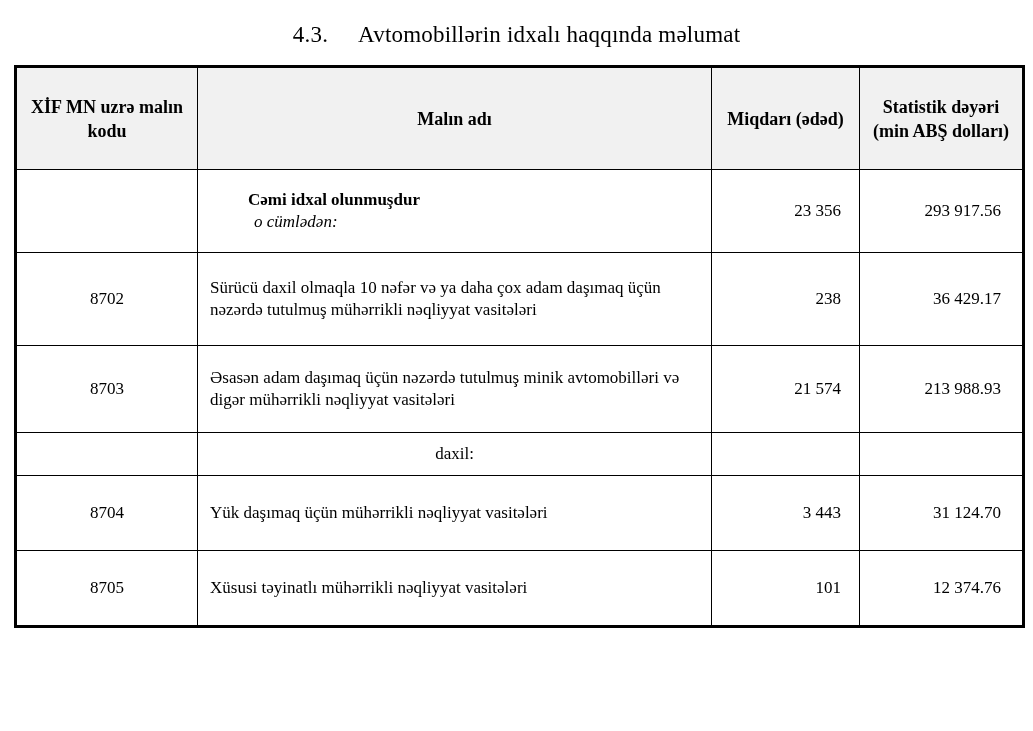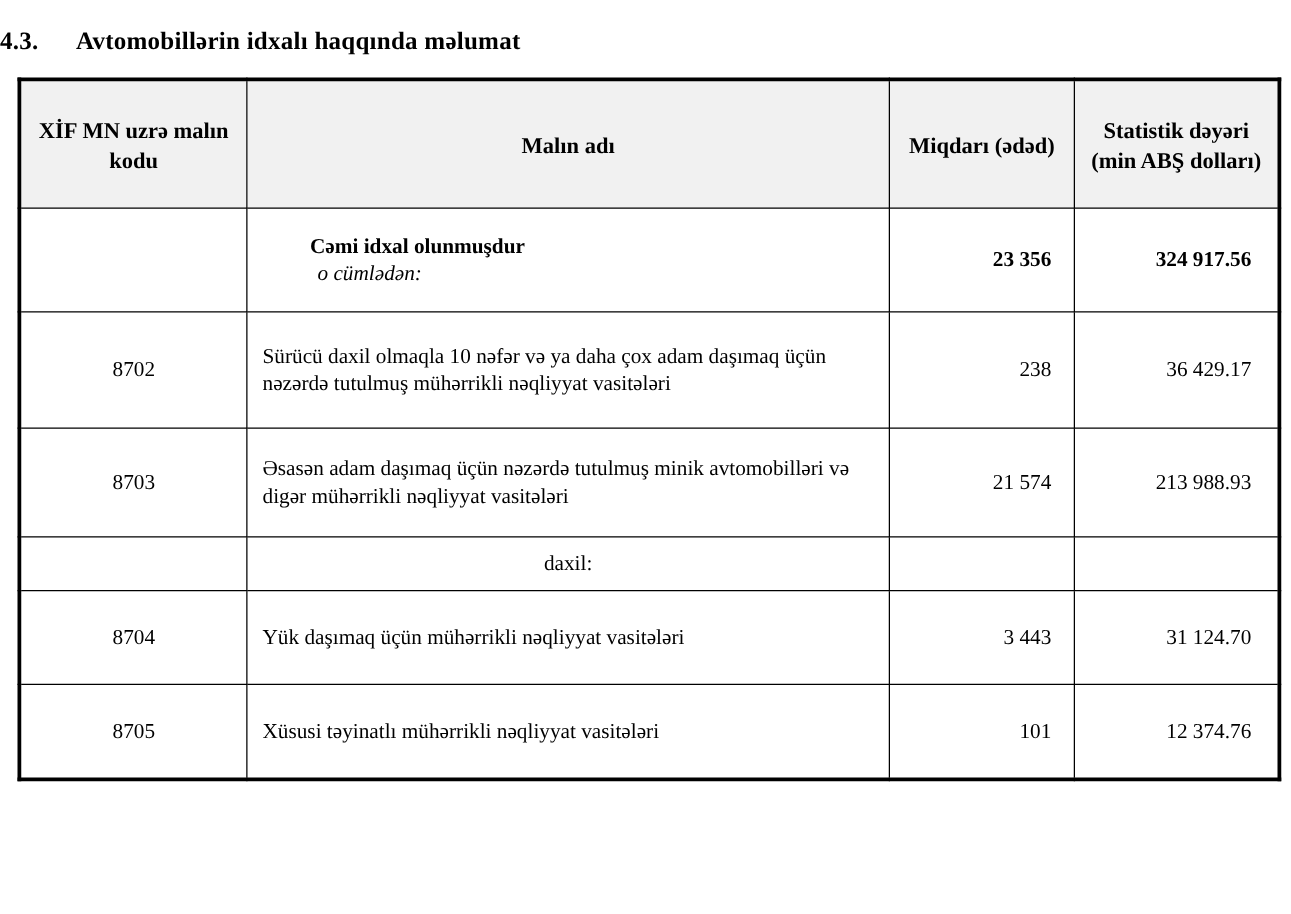--- a/index.html
+++ b/index.html
@@ -9,22 +9,23 @@
     width: 1033px;
     height: 731px;
     font-family: "Liberation Serif", "DejaVu Serif", serif;
     color: #000000;
     overflow: hidden;
   }
   .page { position: relative; width: 1033px; height: 731px; }
 
   .title {
     margin: 22px 0 0 0;
-    font-size: 20px;
-    font-weight: bold;
+    text-align: center;
+    font-size: 23px;
+    font-weight: normal;
     letter-spacing: 0.2px;
   }
   .title .num { margin-right: 30px; }
 
   table.main {
     border-collapse: collapse;
     table-layout: fixed;
     width: 1008px;
     margin: 17px 0 0 14px;
     border: 3px solid #000;
@@ -65,21 +66,21 @@
   tbody tr:nth-child(4) td { height: 38px; }
   tbody tr:nth-child(5) td { height: 70px; }
   tbody tr:nth-child(6) td { height: 70px; }
   tbody tr:nth-child(7) td { height: 57px; text-decoration: underline; }
   tbody tr:nth-child(8) td { height: 56px; }
 
   
   tr.row-total td.name { padding-left: 50px; }
   tr.row-total .nm { font-weight: bold; }
   tr.row-total .sub { font-style: italic; padding-left: 6px; }
-  tr.row-total td.qty, tr.row-total td.val { font-weight: bold; }
+  tr.row-total td.qty, tr.row-total td.val { font-weight: normal; }
 
   tr.row-section td.name { text-align: center; padding-left: 10px; }
 
   tr.row-sub td.name { padding-left: 46px; }
 </style>
 </head>
 <body>
 
 <div class="page">
 
@@ -103,21 +104,21 @@
       </tr>
     </thead>
     <tbody>
         <tr class="row-total">
           <td class="code"></td>
           <td class="name">
             <div class="nm">Cəmi idxal olunmuşdur</div>
             <div class="sub">o cümlədən:</div>
           </td>
           <td class="qty">23 356</td>
-          <td class="val">324 917.56</td>
+          <td class="val">293 917.56</td>
         </tr>
         <tr class="row-normal">
           <td class="code">8702</td>
           <td class="name">
             <div class="nm">Sürücü daxil olmaqla 10 nəfər və ya daha çox adam daşımaq üçün nəzərdə tutulmuş mühərrikli nəqliyyat vasitələri</div>
           </td>
           <td class="qty">238</td>
           <td class="val">36 429.17</td>
         </tr>
         <tr class="row-normal">

